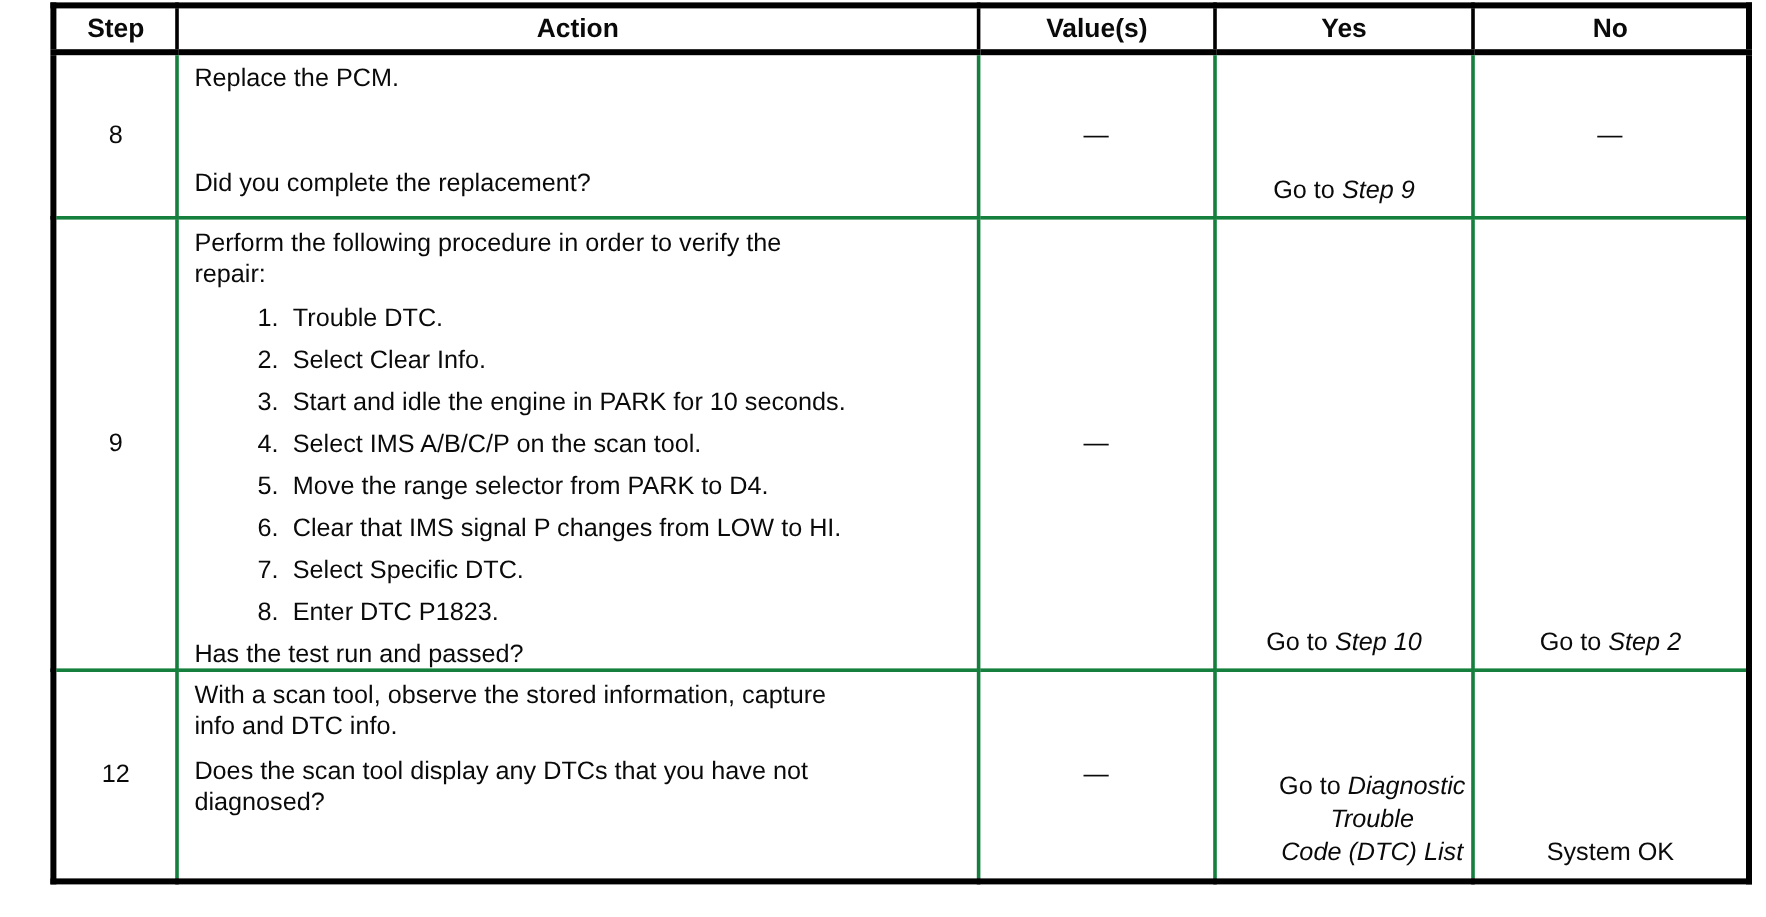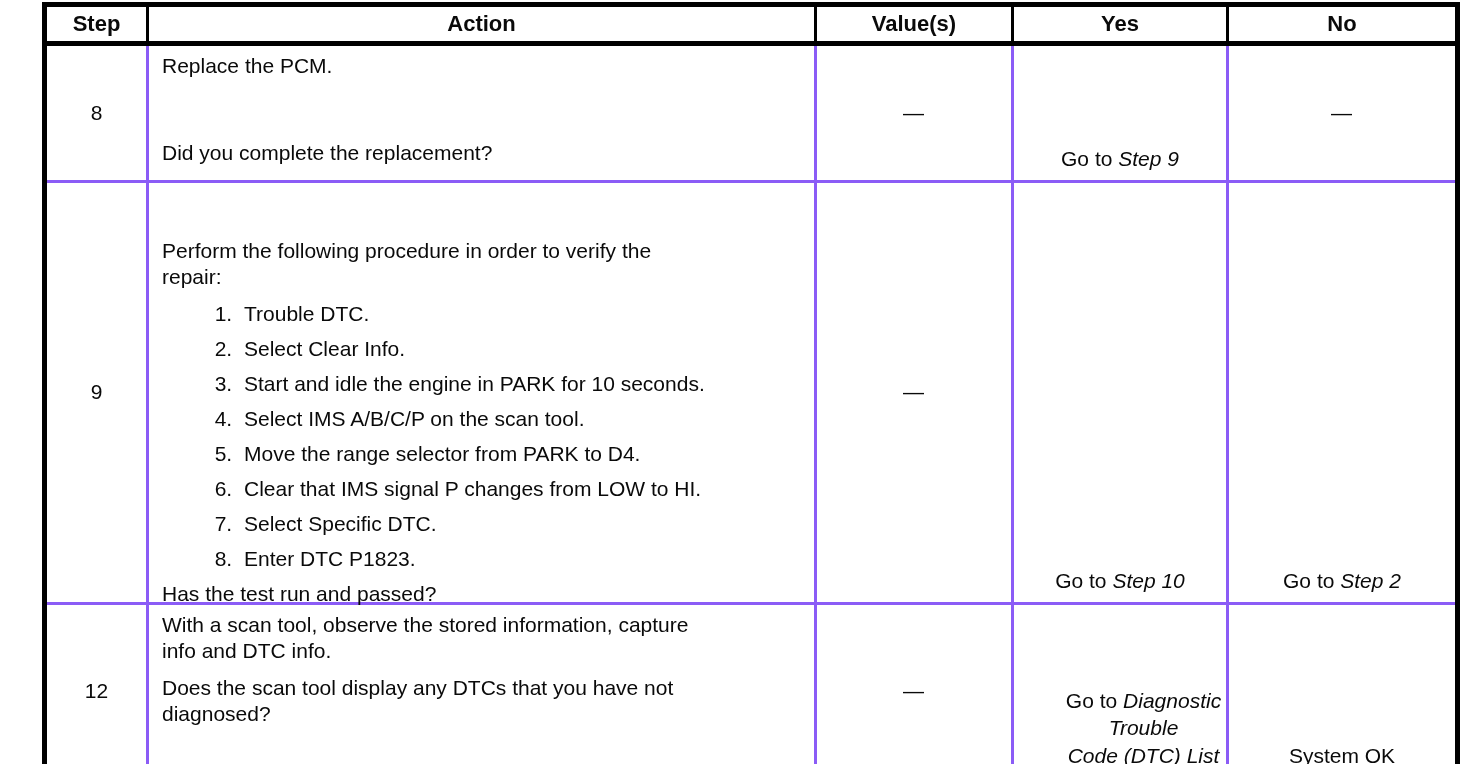--- a/index.html
+++ b/index.html
@@ -31,21 +31,21 @@
     border: 3px solid #000;
     border-bottom: 5px solid #000;
     height: 34px;
     font-size: 22px;
     font-weight: bold;
     text-align: center;
     vertical-align: middle;
     padding: 0;
   }
   td {
-    border: 3px solid #8b5cf6;
+    border: 3px solid #15803d;
     font-size: 21px;
     padding: 0;
     vertical-align: top;
     line-height: 1.24;
   }
   .row-8 td  { height: 134px; }
   .row-9 td  { height: 374px; }
   .row-10 td { height: 172px; }
 
   .step-cell {
@@ -53,21 +53,21 @@
     vertical-align: middle;
     font-size: 21px;
   }
   .action-inner {
     display: flex;
     flex-direction: column;
     box-sizing: border-box;
     padding: 7px 8px 11px 13px;
   }
   .row-8  .action-inner { height: 131px; }
-  .row-9  .action-inner { height: 371px; margin-top: 48px; }
+  .row-9  .action-inner { height: 371px; }
   .row-10 .action-inner { height: 169px; }
 
   .ml { white-space: pre-line; }
 
   .question { margin-top: auto; }
 
   ol.steps {
     margin: 11px 0 0 0;
     padding: 0 0 0 76px;
   }

